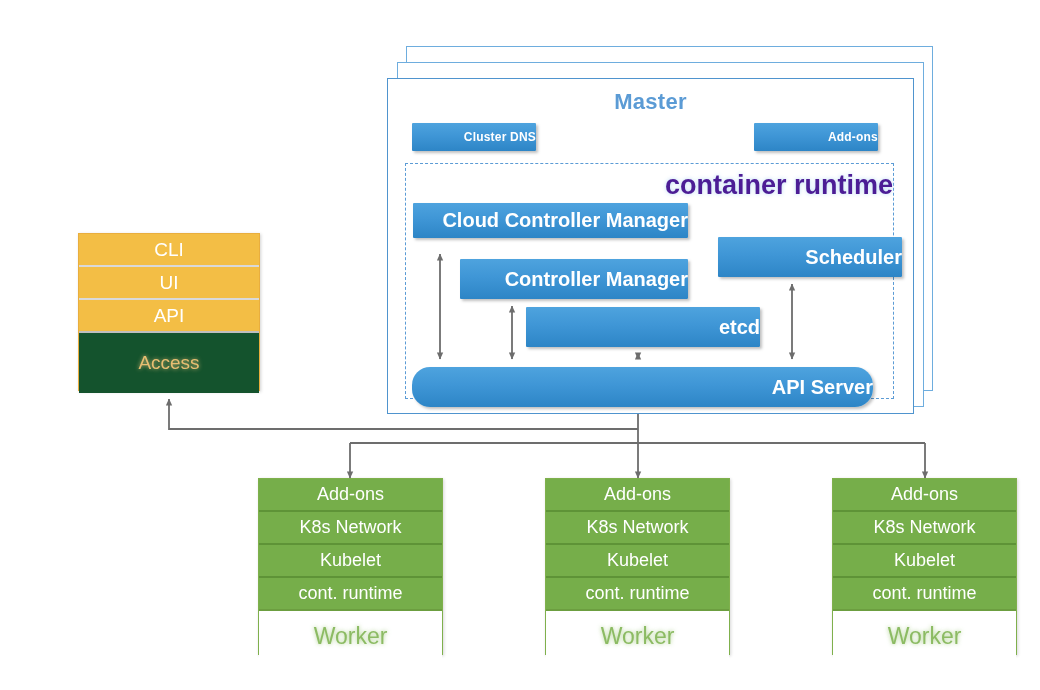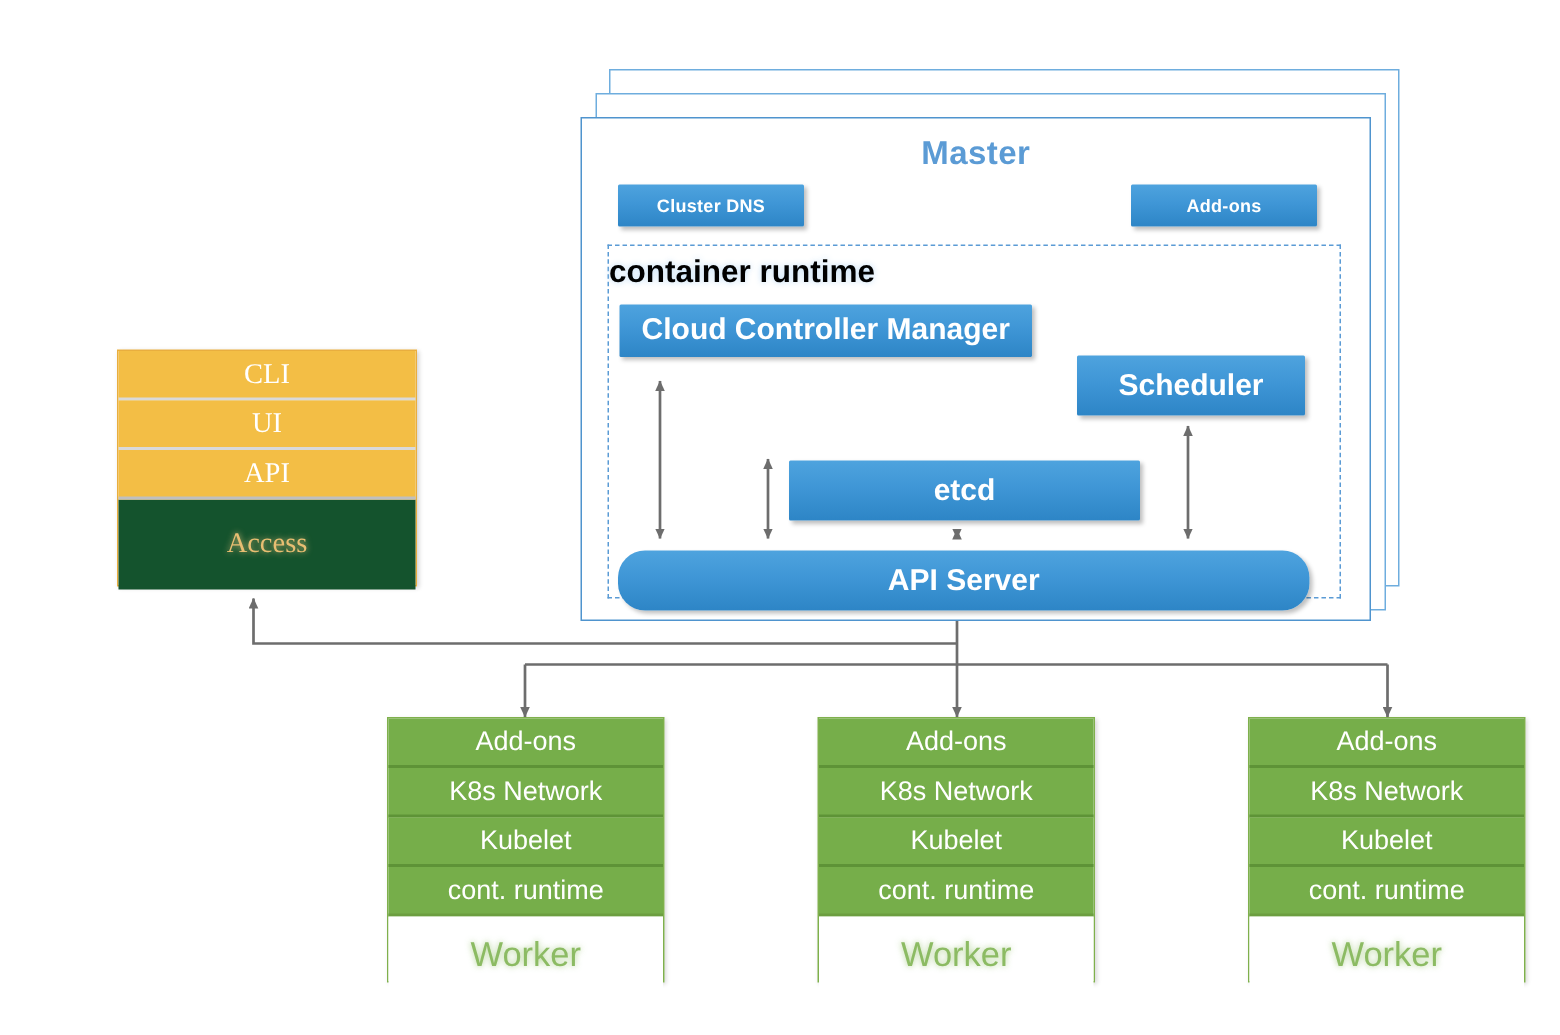--- a/index.html
+++ b/index.html
@@ -44,33 +44,33 @@
 
   
   .runtime-box {
     border: 1.6px dashed #5B9BD5;
     background: transparent;
   }
   .runtime-title {
     position: absolute;
     left: 0; right: 0;
     top: 6px;
-    text-align: left;
-    font-size: 21px;
-    color: #000000;
+    text-align: right;
+    font-size: 27px;
+    color: #4c1d95;
     text-shadow: 0 0 4px rgba(180,215,245,0.9);
   }
 
   
   .bluebox {
     background: linear-gradient(180deg, #4EA3DE 0%, #3F96D6 45%, #2D85C6 100%);
     color: #ffffff;
     display: flex;
     align-items: center;
-    justify-content: center;
+    justify-content: flex-end;
     text-align: center;
     box-shadow: 2px 2px 3px rgba(0,0,0,0.25);
     border-radius: 1px;
     line-height: 1.05;
   }
   .bluebox.small {
     font-size: 12px;
     letter-spacing: 0.2px;
   }
   .bluebox.big {
@@ -158,36 +158,39 @@
     </div>
 
     <div class="abs runtime-box" style="left:17px; top:84px; width:489px; height:236px;">
       <div class="runtime-title">container runtime</div>
     </div>
 
     <div class="abs bluebox big" style="left:25px; top:124px; width:275px; height:35px;">
       <span>Cloud Controller Manager</span>
     </div>
 
-
-    <div class="abs bluebox big" style="left:330px; top:158px; width:152px; height:40px;">
+    <div class="abs bluebox big" style="left:72px; top:180px; width:228px; height:40px;">
+      <span>Controller Manager</span>
+    </div>
+
+    <div class="abs bluebox big" style="left:330px; top:158px; width:184px; height:40px;">
       <span>Scheduler</span>
     </div>
 
     <div class="abs bluebox big" style="left:138px; top:228px; width:234px; height:40px;">
       <span>etcd</span>
     </div>
 
     <div class="abs bluebox big" style="left:24px; top:288px; width:461px; height:40px;border-radius:18px;">
       <span>API Server</span>
     </div>
 
   </div>
 
-  <div class="abs access-outer" style="left:78px; top:233px; width:200px; height:158px;font-family:Liberation Serif, serif;">
+  <div class="abs access-outer" style="left:78px; top:233px; width:182px; height:158px;">
     <div class="access-row" style="height:31px;">
       <span>CLI</span>
     </div>
     <div class="access-row" style="height:31px;">
       <span>UI</span>
     </div>
     <div class="access-row" style="height:31px; border-bottom:2px solid #bfbfbf;">
       <span>API</span>
     </div>
     <div class="access-label" style="height:60px;">

